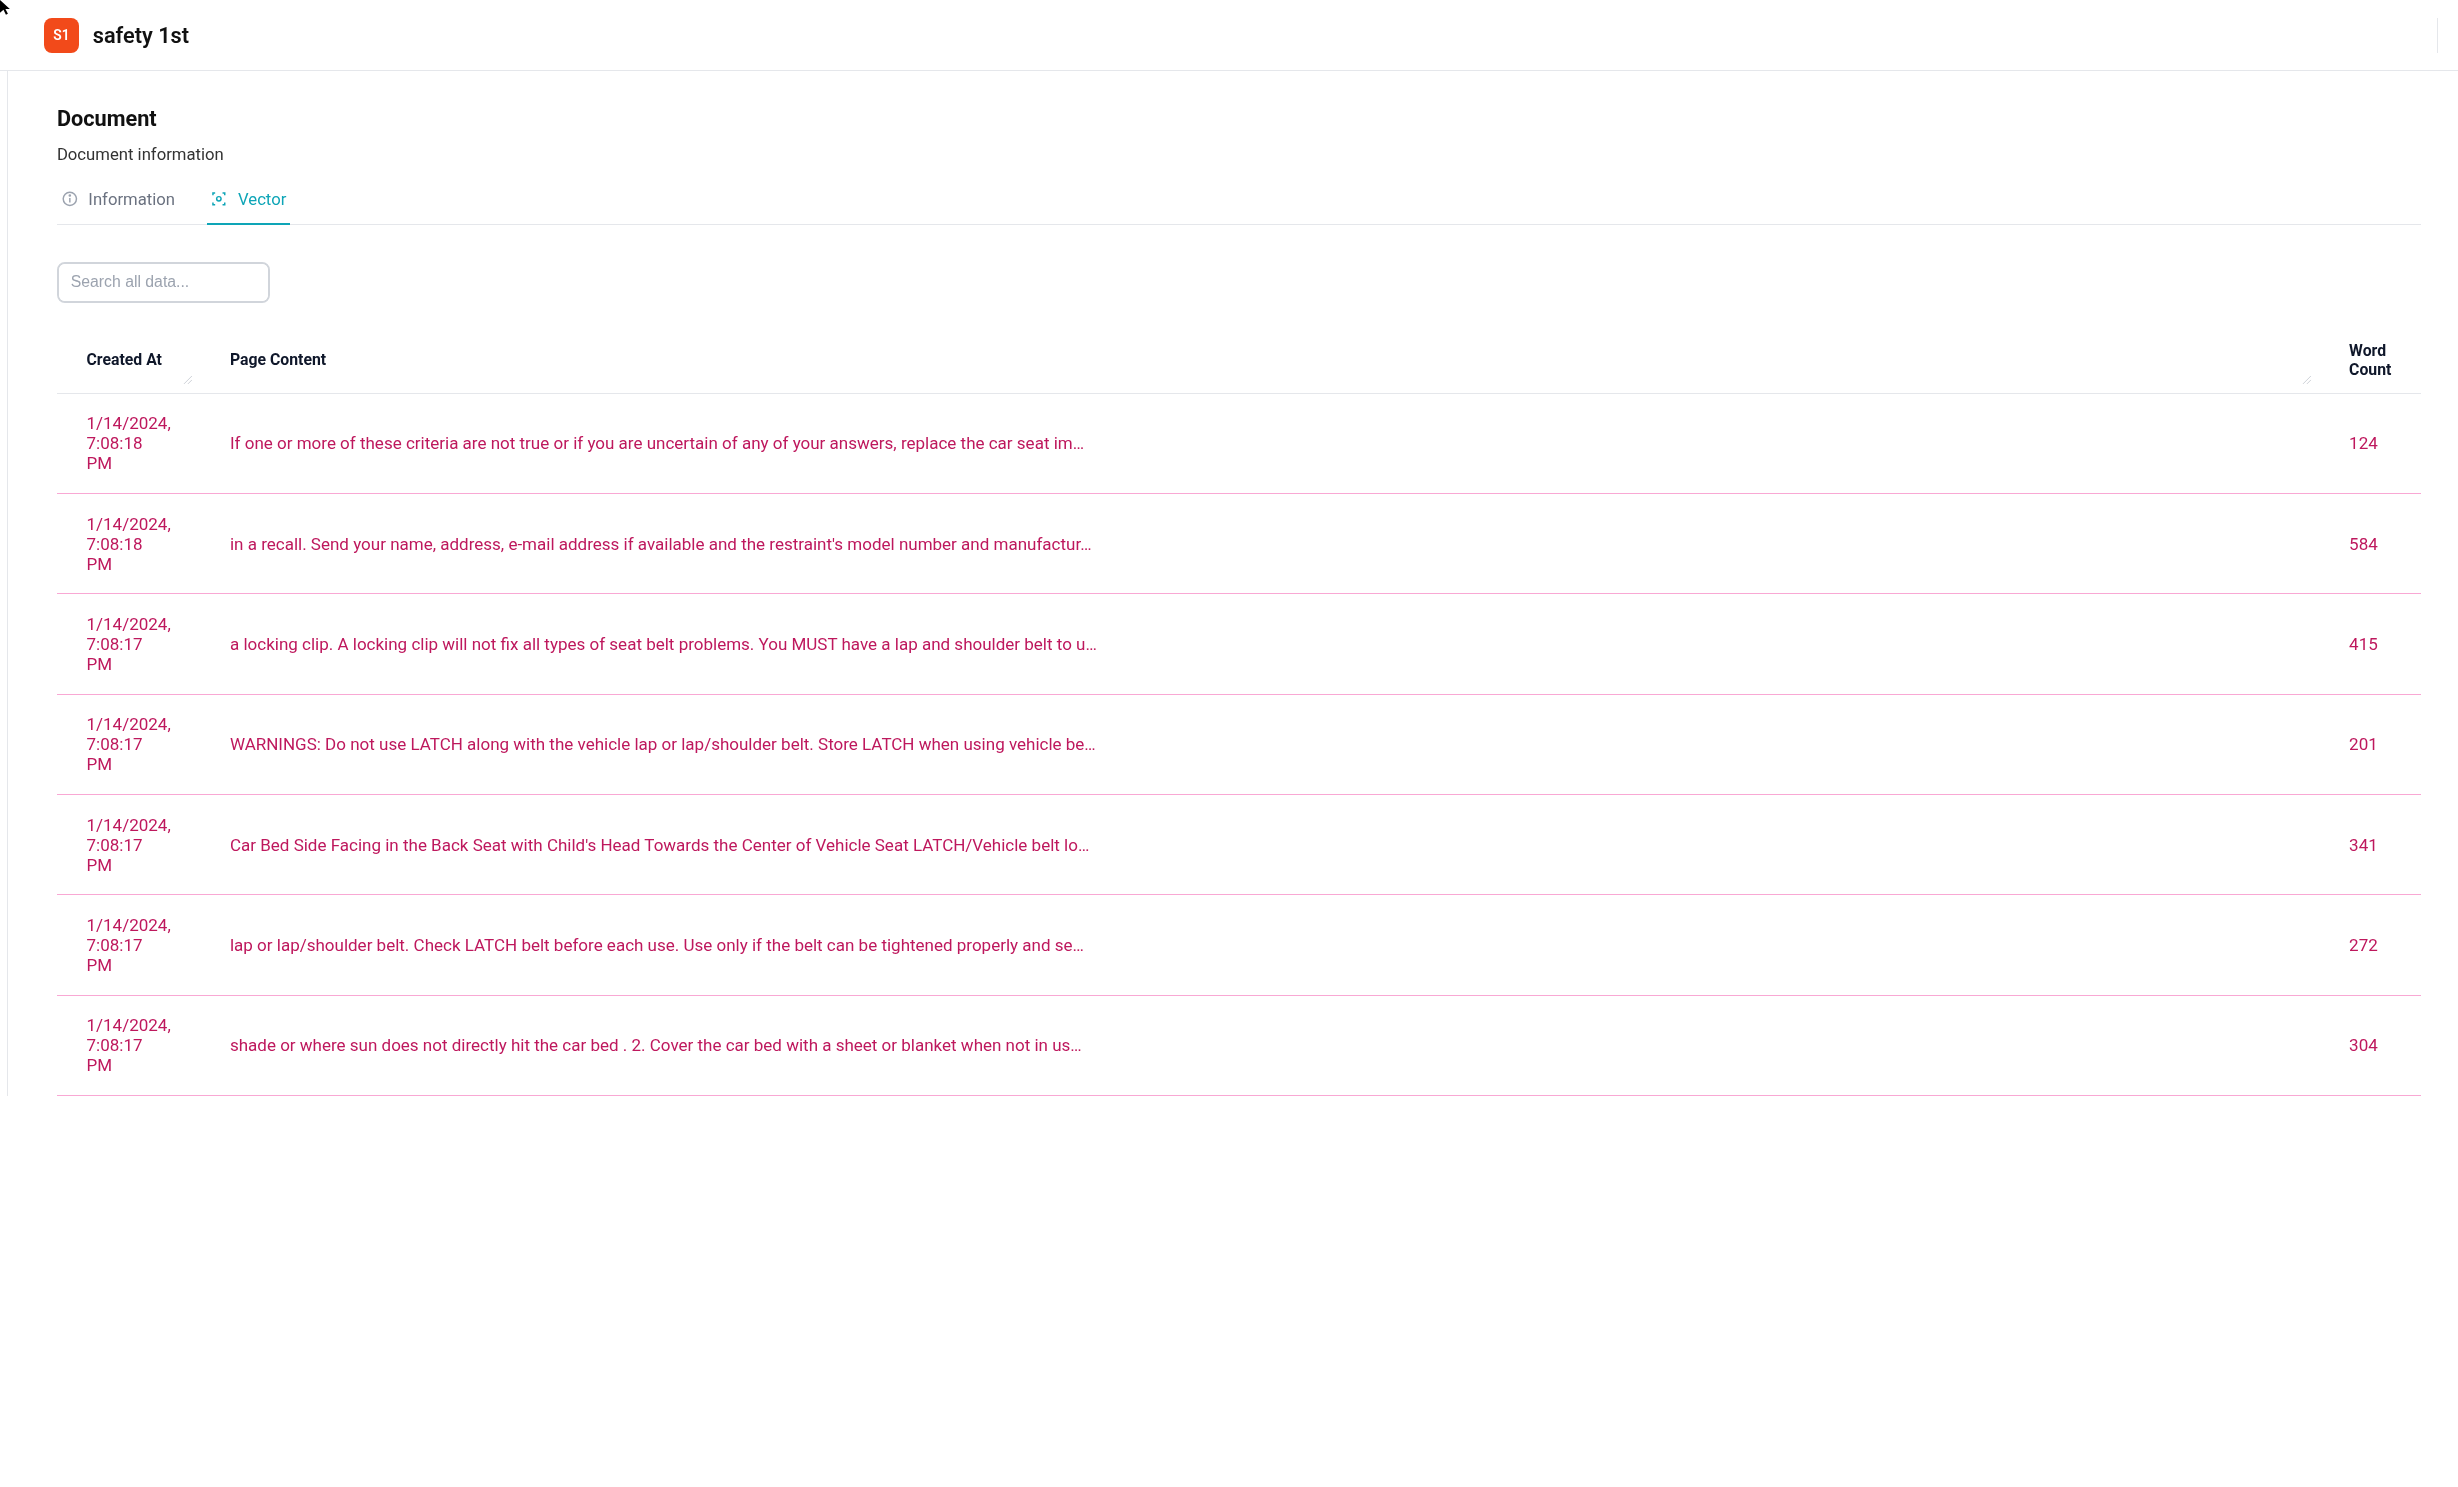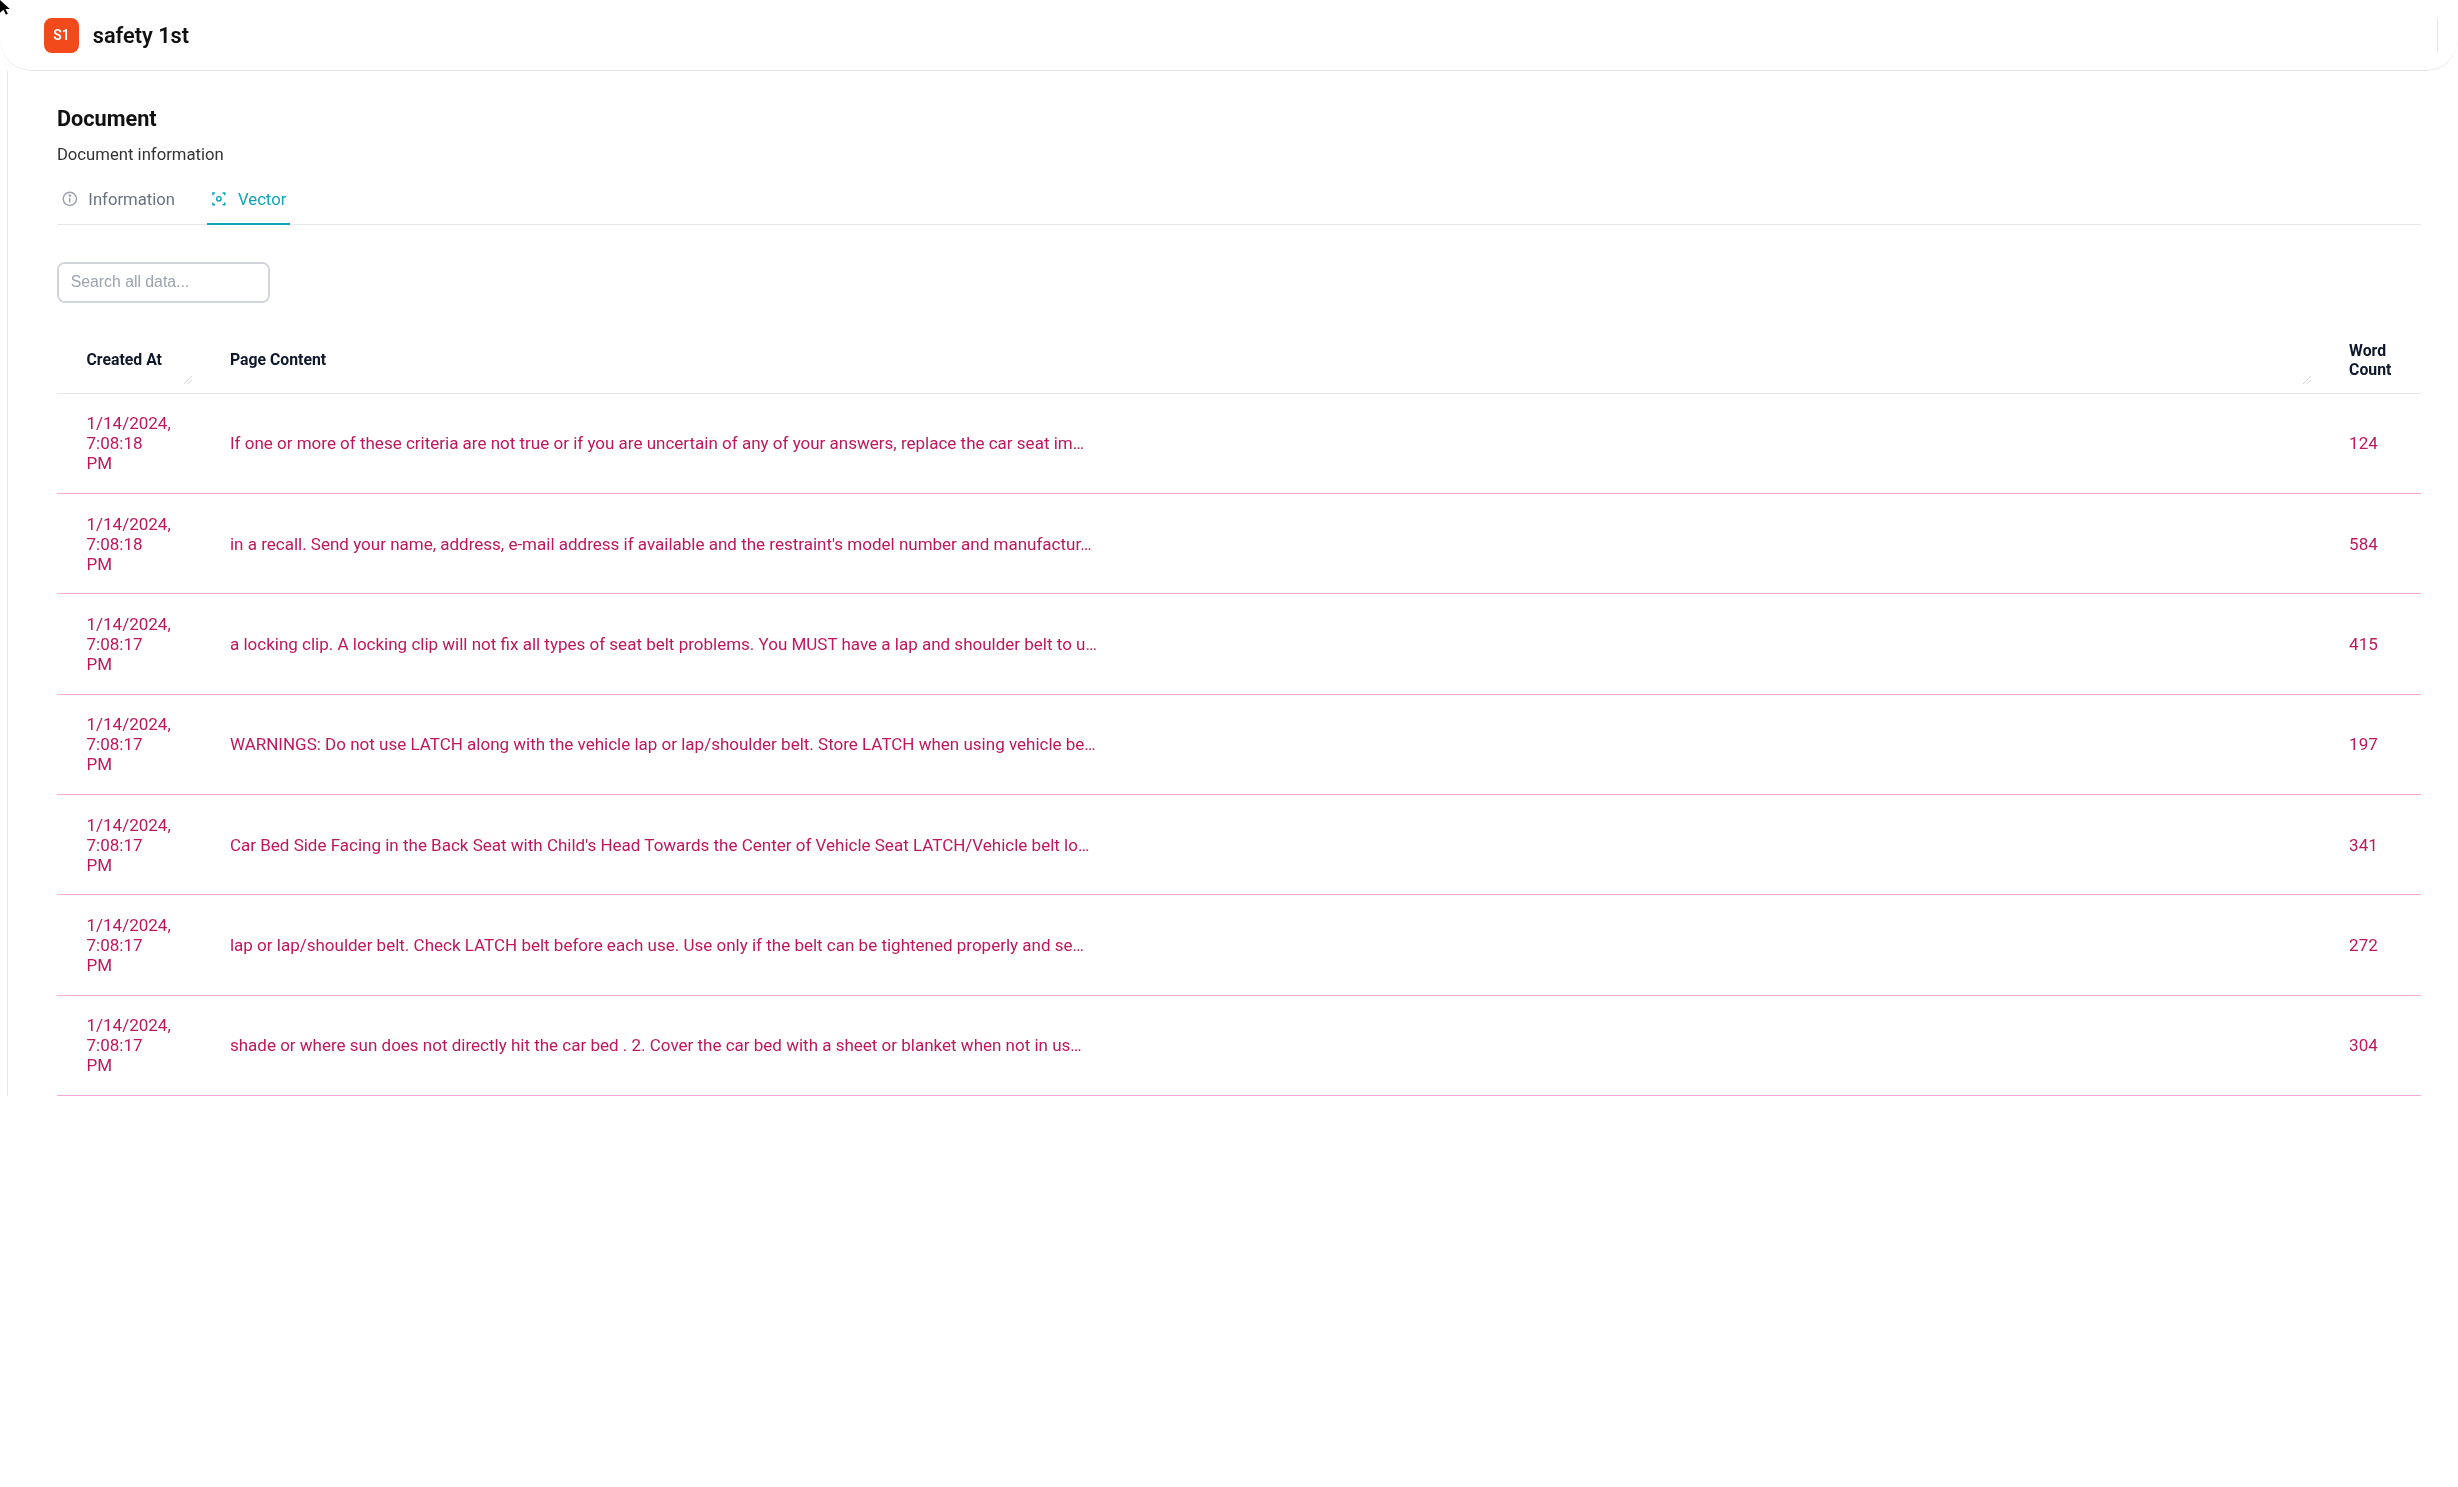--- a/index.html
+++ b/index.html
@@ -12,21 +12,20 @@
       background: #fff;
       color: #1a1a1a;
     }
     .topbar {
       display: flex;
       align-items: center;
       padding: 17.7px 44px;
       border-bottom: 1px solid #e5e7eb;
       gap: 13.8px;
       position: relative;
-      border-radius: 32px;
     }
     .topbar-right-divider {
       position: absolute;
       right: 19.7px;
       top: 25%;
       height: 50%;
       width: 1px;
       background: #e5e7eb;
     }
     .app-badge {
@@ -251,21 +250,21 @@
             <td class="td-word">584</td>
           </tr>
           <tr>
             <td>1/14/2024, 7:08:17 PM</td>
             <td class="td-content">a locking clip. A locking clip will not fix all types of seat belt problems. You MUST have a lap and shoulder belt to u…</td>
             <td class="td-word">415</td>
           </tr>
           <tr>
             <td>1/14/2024, 7:08:17 PM</td>
             <td class="td-content">WARNINGS: Do not use LATCH along with the vehicle lap or lap/shoulder belt. Store LATCH when using vehicle be…</td>
-            <td class="td-word">197</td>
+            <td class="td-word">201</td>
           </tr>
           <tr>
             <td>1/14/2024, 7:08:17 PM</td>
             <td class="td-content">Car Bed Side Facing in the Back Seat with Child's Head Towards the Center of Vehicle Seat LATCH/Vehicle belt lo…</td>
             <td class="td-word">341</td>
           </tr>
           <tr>
             <td>1/14/2024, 7:08:17 PM</td>
             <td class="td-content">lap or lap/shoulder belt. Check LATCH belt before each use. Use only if the belt can be tightened properly and se…</td>
             <td class="td-word">272</td>

